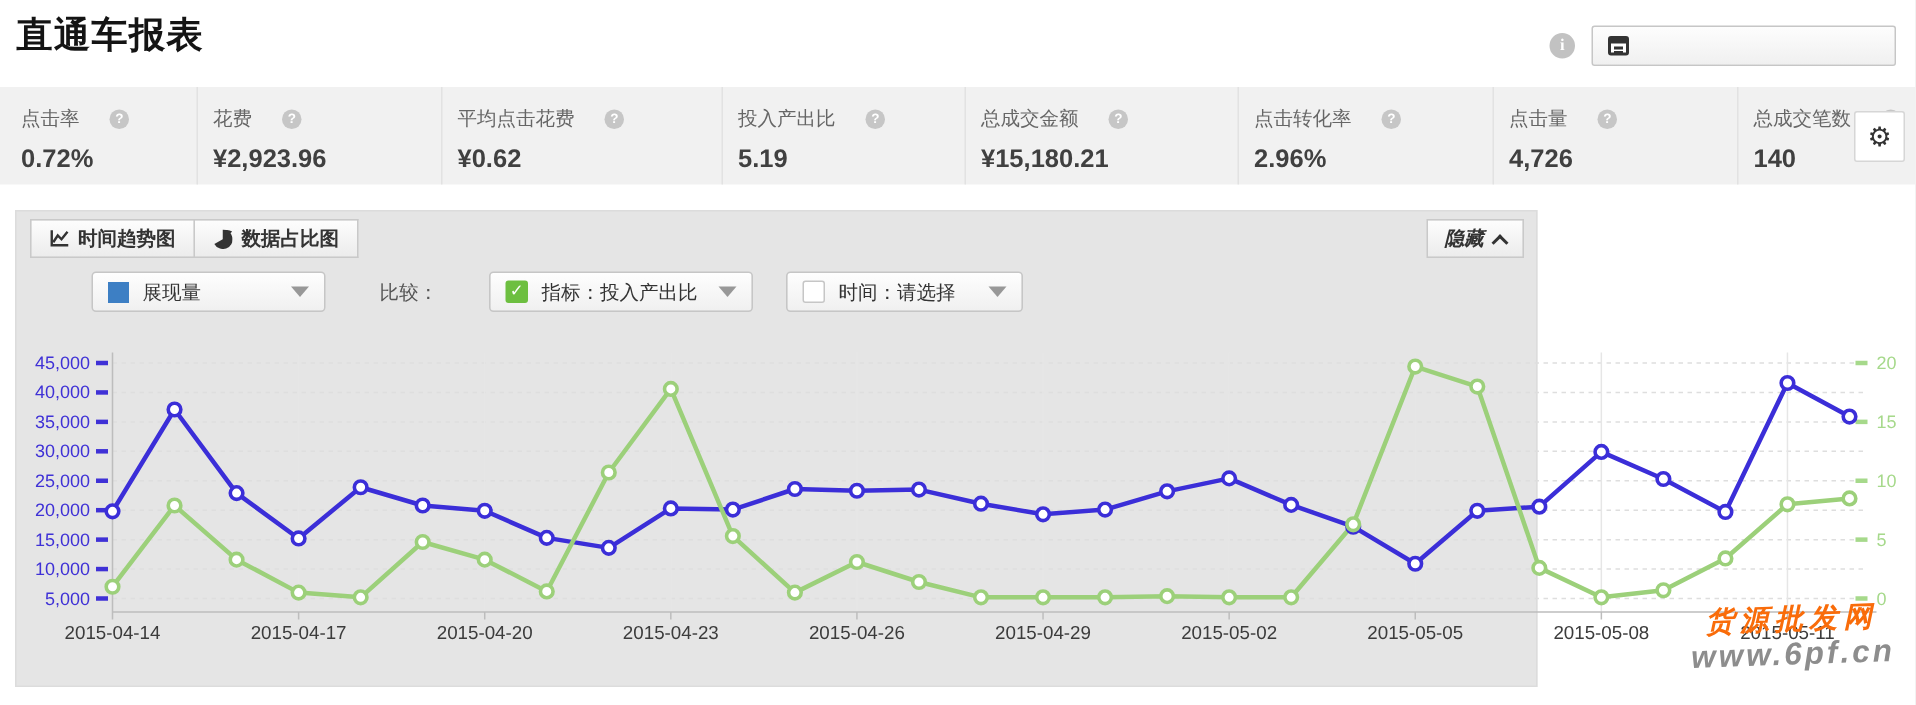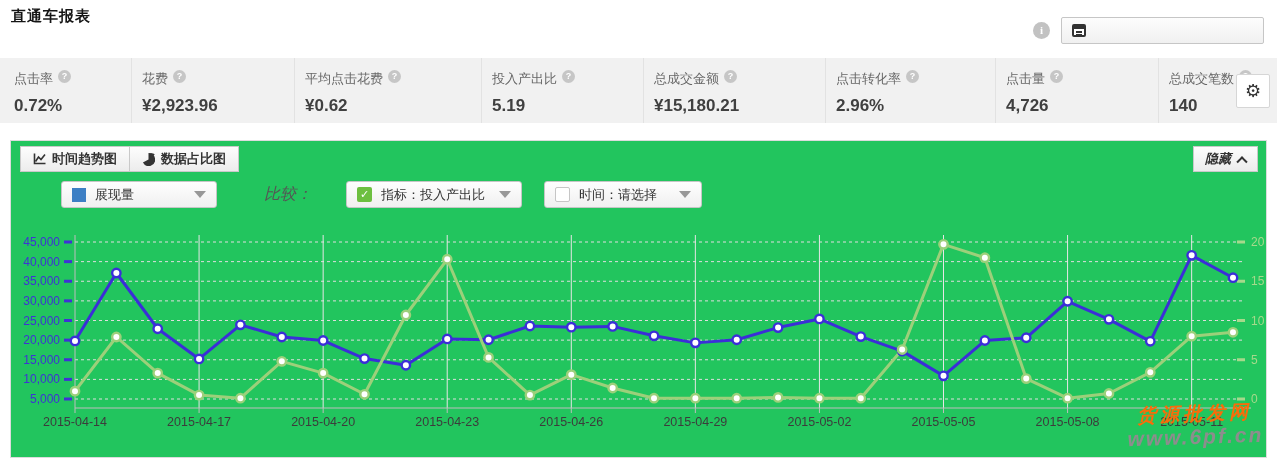--- a/index.html
+++ b/index.html
@@ -2,66 +2,66 @@
 <html><head>
 <meta charset="utf-8">
 <style>
   * { margin:0; padding:0; box-sizing:border-box; }
   html,body { width:1277px; height:470px; }
   body {
     position:relative; overflow:hidden; background:#fff;
     font-family:"Liberation Sans","DejaVu Sans",sans-serif; color:#333;
   }
   
-  .page-title { position:absolute; left:11px; top:7px; font-size:15px; font-weight:bold; color:#141414; letter-spacing:1px; }
+  .page-title { position:absolute; left:11px; top:7px; font-size:24px; font-weight:bold; color:#141414; letter-spacing:1px; }
   .header-controls { position:absolute; top:17px; right:13px; display:flex; align-items:center; gap:11px; }
   .info-icon { width:17px; height:17px; border-radius:50%; background:#c2c2c2; color:#fff;
     font-size:11px; font-weight:bold; text-align:center; line-height:17px; font-family:"Liberation Serif",serif; }
   .ctl-btn { height:27px; border:1px solid #c6c6c6; border-radius:2px;
     background:linear-gradient(#fdfdfd,#f0f0f0); display:flex; align-items:center;
     padding:0 10px; font-size:13px; font-weight:bold; color:#333; }
   .period-select { width:192px; }
   .date-picker { width:203px; gap:7px; }
   .dd-arrow { width:0; height:0; border-left:6px solid transparent; border-right:6px solid transparent;
     border-top:7px solid #989898; margin-left:auto; }
   .cal-icon { display:inline-block; position:relative; width:14px; height:13px; border:2px solid #333; border-radius:2px; background:#fff; }
   .cal-icon:before { content:""; position:absolute; left:0; right:0; top:0; height:3px; background:#333; }
   .cal-icon:after { content:""; position:absolute; left:2px; top:5px; width:6px; height:2px;
     background:#333; box-shadow:0 3px 0 #333; }
   
   .stats-bar { position:absolute; left:0; top:58px; width:1277px; height:65px; background:#f1f1f1; display:flex; }
   .stat-cell { padding:12px 0 0 10px; border-left:1px solid #e2e2e2; }
   .stat-cell:first-child { border-left:none; padding-left:14px; }
-  .stat-label { display:flex; align-items:flex-start; gap:5px; font-size:13px; color:#666; }
+  .stat-label { display:flex; align-items:center; gap:20px; font-size:13px; color:#666; }
   .help-icon { width:13px; height:13px; border-radius:50%; background:#c6c6c6; color:#fff;
     font-size:9px; font-weight:bold; line-height:13px; text-align:center; }
   .stat-value { margin-top:8px; font-size:17px; font-weight:bold; color:#404040; }
   .gear-button { position:absolute; right:7px; top:74px; width:34px; height:34px; background:#fff;
     border:1px solid #d6d6d6; border-radius:2px; text-align:center; line-height:32px; font-size:18px; color:#333; cursor:pointer; }
   
-  .panel { position:absolute; left:10px; top:140px; width:1257px; height:318px;
-    border:1px solid #dcdcdc; background:#22c55e; }
+  .panel { position:absolute; left:10px; top:140px; width:1015px; height:318px;
+    border:1px solid #dcdcdc; background:#e5e5e5; }
   .tabs { position:absolute; left:9px; top:5px; display:flex; }
   .tab { height:26px; padding:0 12px; border:1px solid #c9c9c9; background:linear-gradient(#fdfdfd,#ececec);
     display:flex; align-items:center; gap:6px; font-size:13px; font-weight:bold; color:#333; cursor:pointer; }
   .tab + .tab { border-left:none; }
   .hide-button { position:absolute; right:8px; top:5px; height:26px; padding:0 11px;
     border:1px solid #c9c9c9; background:linear-gradient(#fdfdfd,#ececec);
     display:flex; align-items:center; gap:7px; font-size:13px; font-weight:bold; color:#333; cursor:pointer;font-style:italic; }
   .chevron-up { width:8px; height:8px; border-left:2px solid #333; border-top:2px solid #333;
     transform:rotate(45deg) translate(2px,2px); }
   
   .filter-row { position:absolute; left:30px; top:40px; display:flex; align-items:center; }
   .dropdown { height:27px; border:1px solid #c6c6c6; border-radius:3px;
     background:linear-gradient(#fefefe,#f0f0f0); display:flex; align-items:center;
     padding:0 10px; gap:9px; font-size:13px; color:#333; cursor:pointer;margin-left:20px; }
   .dd-metric-main { width:156px; }
   .dd-metric-cmp { width:176px; }
   .dd-time-cmp { width:158px; }
-  .compare-label { margin:0 14px 0 47px; font-size:16px; color:#555;font-style:italic; }
+  .compare-label { margin:0 14px 0 36px; font-size:13px; color:#555; }
   .color-chip { width:14px; height:14px; background:#3d7fc4; }
   .checkbox { width:15px; height:15px; border-radius:2px; }
   .checkbox.checked { background:#6dbf40; color:#fff; font-size:11px; line-height:15px; text-align:center; font-weight:bold; }
   .checkbox.empty { background:#fff; border:1px solid #c6c6c6; }
   
   #chart-svg { position:absolute; left:0; top:82px; }
   
   .watermark { position:absolute; right:14px; top:403px; text-align:center; transform:rotate(-2deg); line-height:1.15; }
   .wm-line1 { font-size:19px; font-weight:bold; font-style:italic; color:#f96c0a; letter-spacing:4px; }
   .wm-line2 { font-size:21px; font-weight:bold; font-style:italic; color:#8d8d8d; letter-spacing:2px; }

